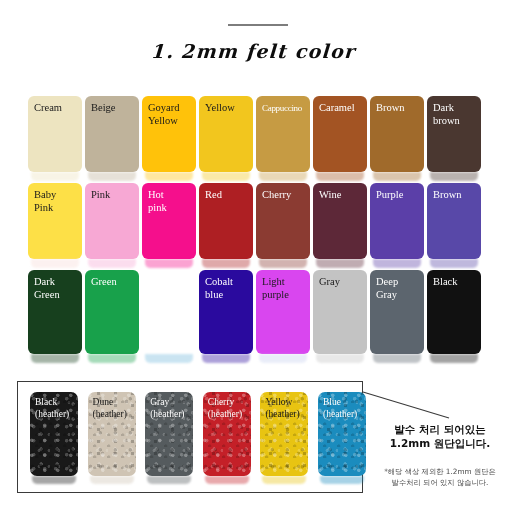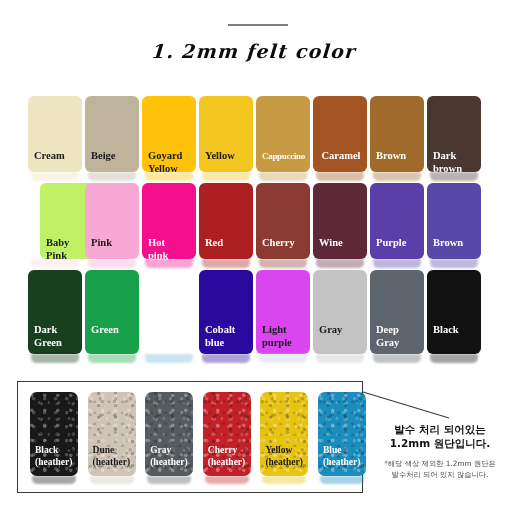--- a/index.html
+++ b/index.html
@@ -58,23 +58,22 @@
   }
   .row.r3 .swatch { height: 84px; }
 
   .swatch-label {
     position: absolute;
     top: 6px;
     left: 6px;
     right: 4px;
     font-size: 10.5px;
     line-height: 12.5px;
-    font-weight: bold;
+    font-weight: normal;
     font-family: "Liberation Serif", serif;
-    margin-top: 48px;
   }
   .swatch-label.tiny { font-size: 9px; letter-spacing: -0.3px; }
 
   
   .reflect {
     position: absolute;
     left: 3px;
     width: 48px;
     height: 9px;
     border-radius: 0 0 5px 5px;
@@ -143,21 +142,21 @@
     text-align: center;
   }
   .annotation-main {
     font-family: "DejaVu Sans", sans-serif;
     font-weight: bold;
     font-size: 10.5px;
     line-height: 14px;
     color: #111111;
   }
   .annotation-note {
-    margin-top: 9px;
+    margin-top: 17px;
     font-family: "DejaVu Sans", sans-serif;
     font-size: 7.3px;
     line-height: 10.5px;
     color: #4a4a4a;
   }
 </style>
 </head>
 <body>
 
 <div id="page">
@@ -182,35 +181,35 @@
         </div>
         <div class="reflect" style="left: 117px; top: 76px; background: rgb(255, 194, 10);"></div>
         <div class="swatch" style="left: 171px; background: rgb(242, 198, 30);">
           <div class="swatch-label" style="color: rgb(26, 26, 26);">Yellow</div>
         </div>
         <div class="reflect" style="left: 174px; top: 76px; background: rgb(242, 198, 30);"></div>
         <div class="swatch" style="left: 228px; background: rgb(198, 155, 67);">
           <div class="swatch-label tiny" style="color: rgb(255, 255, 255);">Cappuccino</div>
         </div>
         <div class="reflect" style="left: 231px; top: 76px; background: rgb(198, 155, 67);"></div>
-        <div class="swatch" style="left: 285px; background: rgb(163, 84, 35); text-align: center;">
+        <div class="swatch" style="left: 285px; background: rgb(163, 84, 35);">
           <div class="swatch-label" style="color: rgb(255, 255, 255);">Caramel</div>
         </div>
         <div class="reflect" style="left: 288px; top: 76px; background: rgb(163, 84, 35);"></div>
         <div class="swatch" style="left: 342px; background: rgb(160, 106, 43);">
           <div class="swatch-label" style="color: rgb(255, 255, 255);">Brown</div>
         </div>
         <div class="reflect" style="left: 345px; top: 76px; background: rgb(160, 106, 43);"></div>
         <div class="swatch" style="left: 399px; background: rgb(74, 55, 48);">
           <div class="swatch-label" style="color: rgb(255, 255, 255);">Dark<br>brown</div>
         </div>
         <div class="reflect" style="left: 402px; top: 76px; background: rgb(74, 55, 48);"></div>
       </div>
       <div class="row">
-        <div class="swatch" style="left: 12px; background: #bef264;">
+        <div class="swatch" style="left: 0px; background: #fde047;">
           <div class="swatch-label" style="color: rgb(26, 26, 26);">Baby<br>Pink</div>
         </div>
         <div class="reflect" style="left: 3px; top: 76px; background: rgb(248, 220, 216);"></div>
         <div class="swatch" style="left: 57px; background: rgb(247, 168, 212);">
           <div class="swatch-label" style="color: rgb(26, 26, 26);">Pink</div>
         </div>
         <div class="reflect" style="left: 60px; top: 76px; background: rgb(247, 168, 212);"></div>
         <div class="swatch" style="left: 114px; background: rgb(245, 15, 140);">
           <div class="swatch-label" style="color: rgb(255, 255, 255);">Hot<br>pink</div>
         </div>

